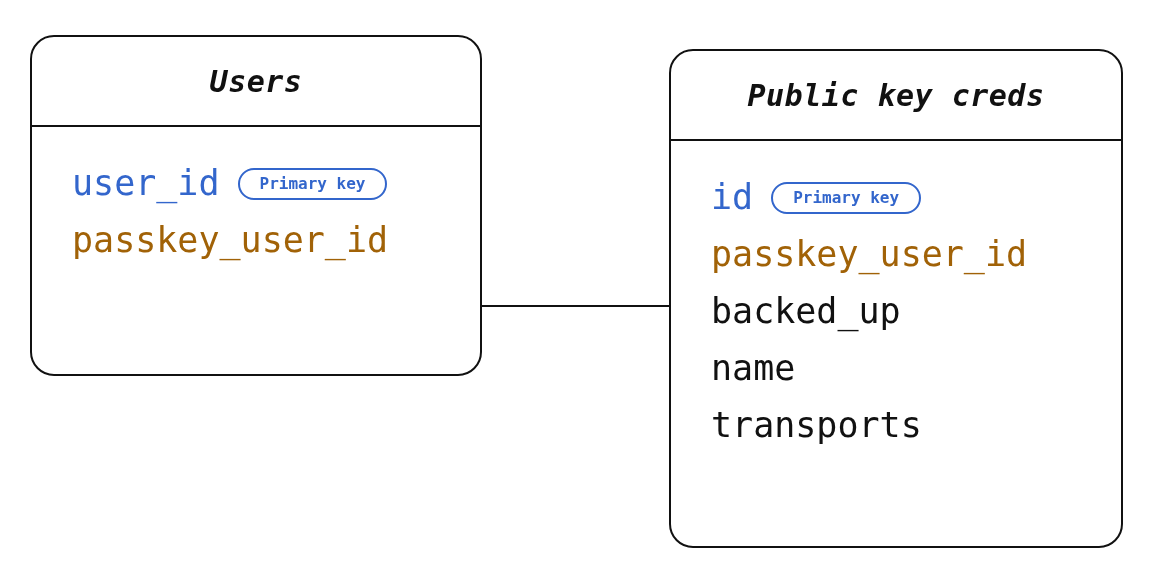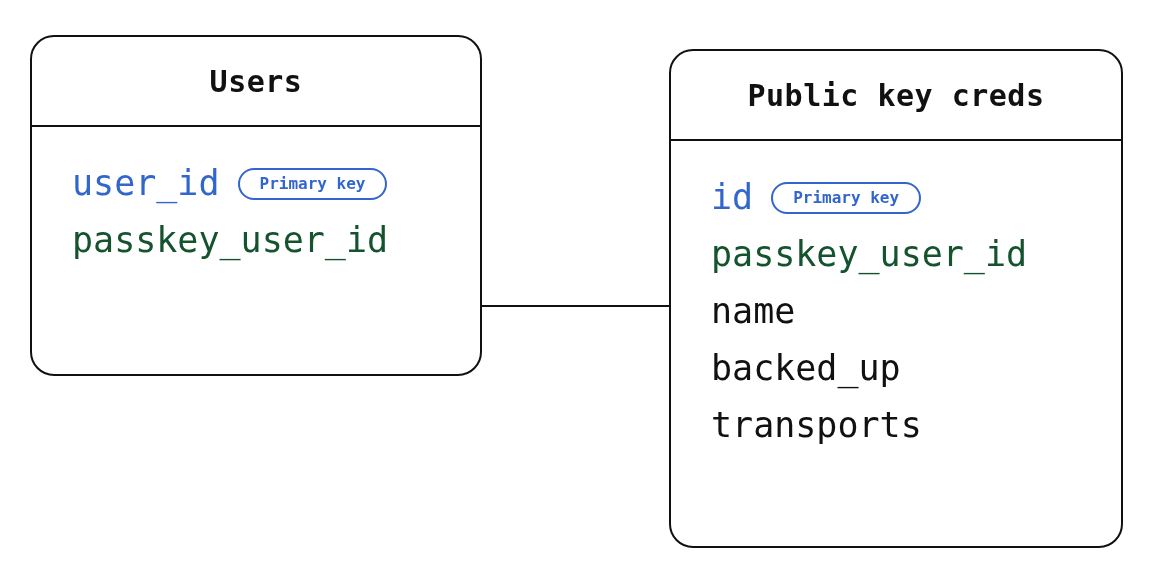--- a/index.html
+++ b/index.html
@@ -40,20 +40,21 @@
     height: 499px;
   }
 
   .entity-header {
     box-sizing: border-box;
     height: 90px;
     display: flex;
     align-items: center;
     justify-content: center;
     border-bottom: 2px solid #111111;
+    font-style: italic;
   }
   .entity-title {
     font-family: "DejaVu Sans Mono", monospace;
     font-weight: bold;
     font-size: 30px;
     letter-spacing: 0.5px;
     color: #111111;
     white-space: nowrap;
   }
 
@@ -67,21 +68,21 @@
     align-items: center;
   }
   .field-name {
     font-family: "DejaVu Sans Mono", monospace;
     font-size: 35px;
     color: #111111;
     white-space: nowrap;
     line-height: 1;
   }
   .field-name.pk { color: #3366cc; }
-  .field-name.fk { color: #14532d; }
+  .field-name.fk { color: #a16207; }
 
   
   .pk-badge {
     margin-left: 18px;
     display: inline-flex;
     align-items: center;
     justify-content: flex-start;
     box-sizing: border-box;
     height: 32px;
     padding: 0 20px;
@@ -148,25 +149,25 @@
           <span class="pk-badge-label">Primary key</span>
         </span>
       </div>
 
 
       <div class="field-row">
         <span class="field-name fk">passkey_user_id</span>
       </div>
 
       <div class="field-row">
-        <span class="field-name">name</span>
+        <span class="field-name">backed_up</span>
       </div>
 
       <div class="field-row">
-        <span class="field-name">backed_up</span>
+        <span class="field-name">name</span>
       </div>
 
       <div class="field-row">
         <span class="field-name">transports</span>
       </div>
 
     </div>
   </div>
 
 </div>

